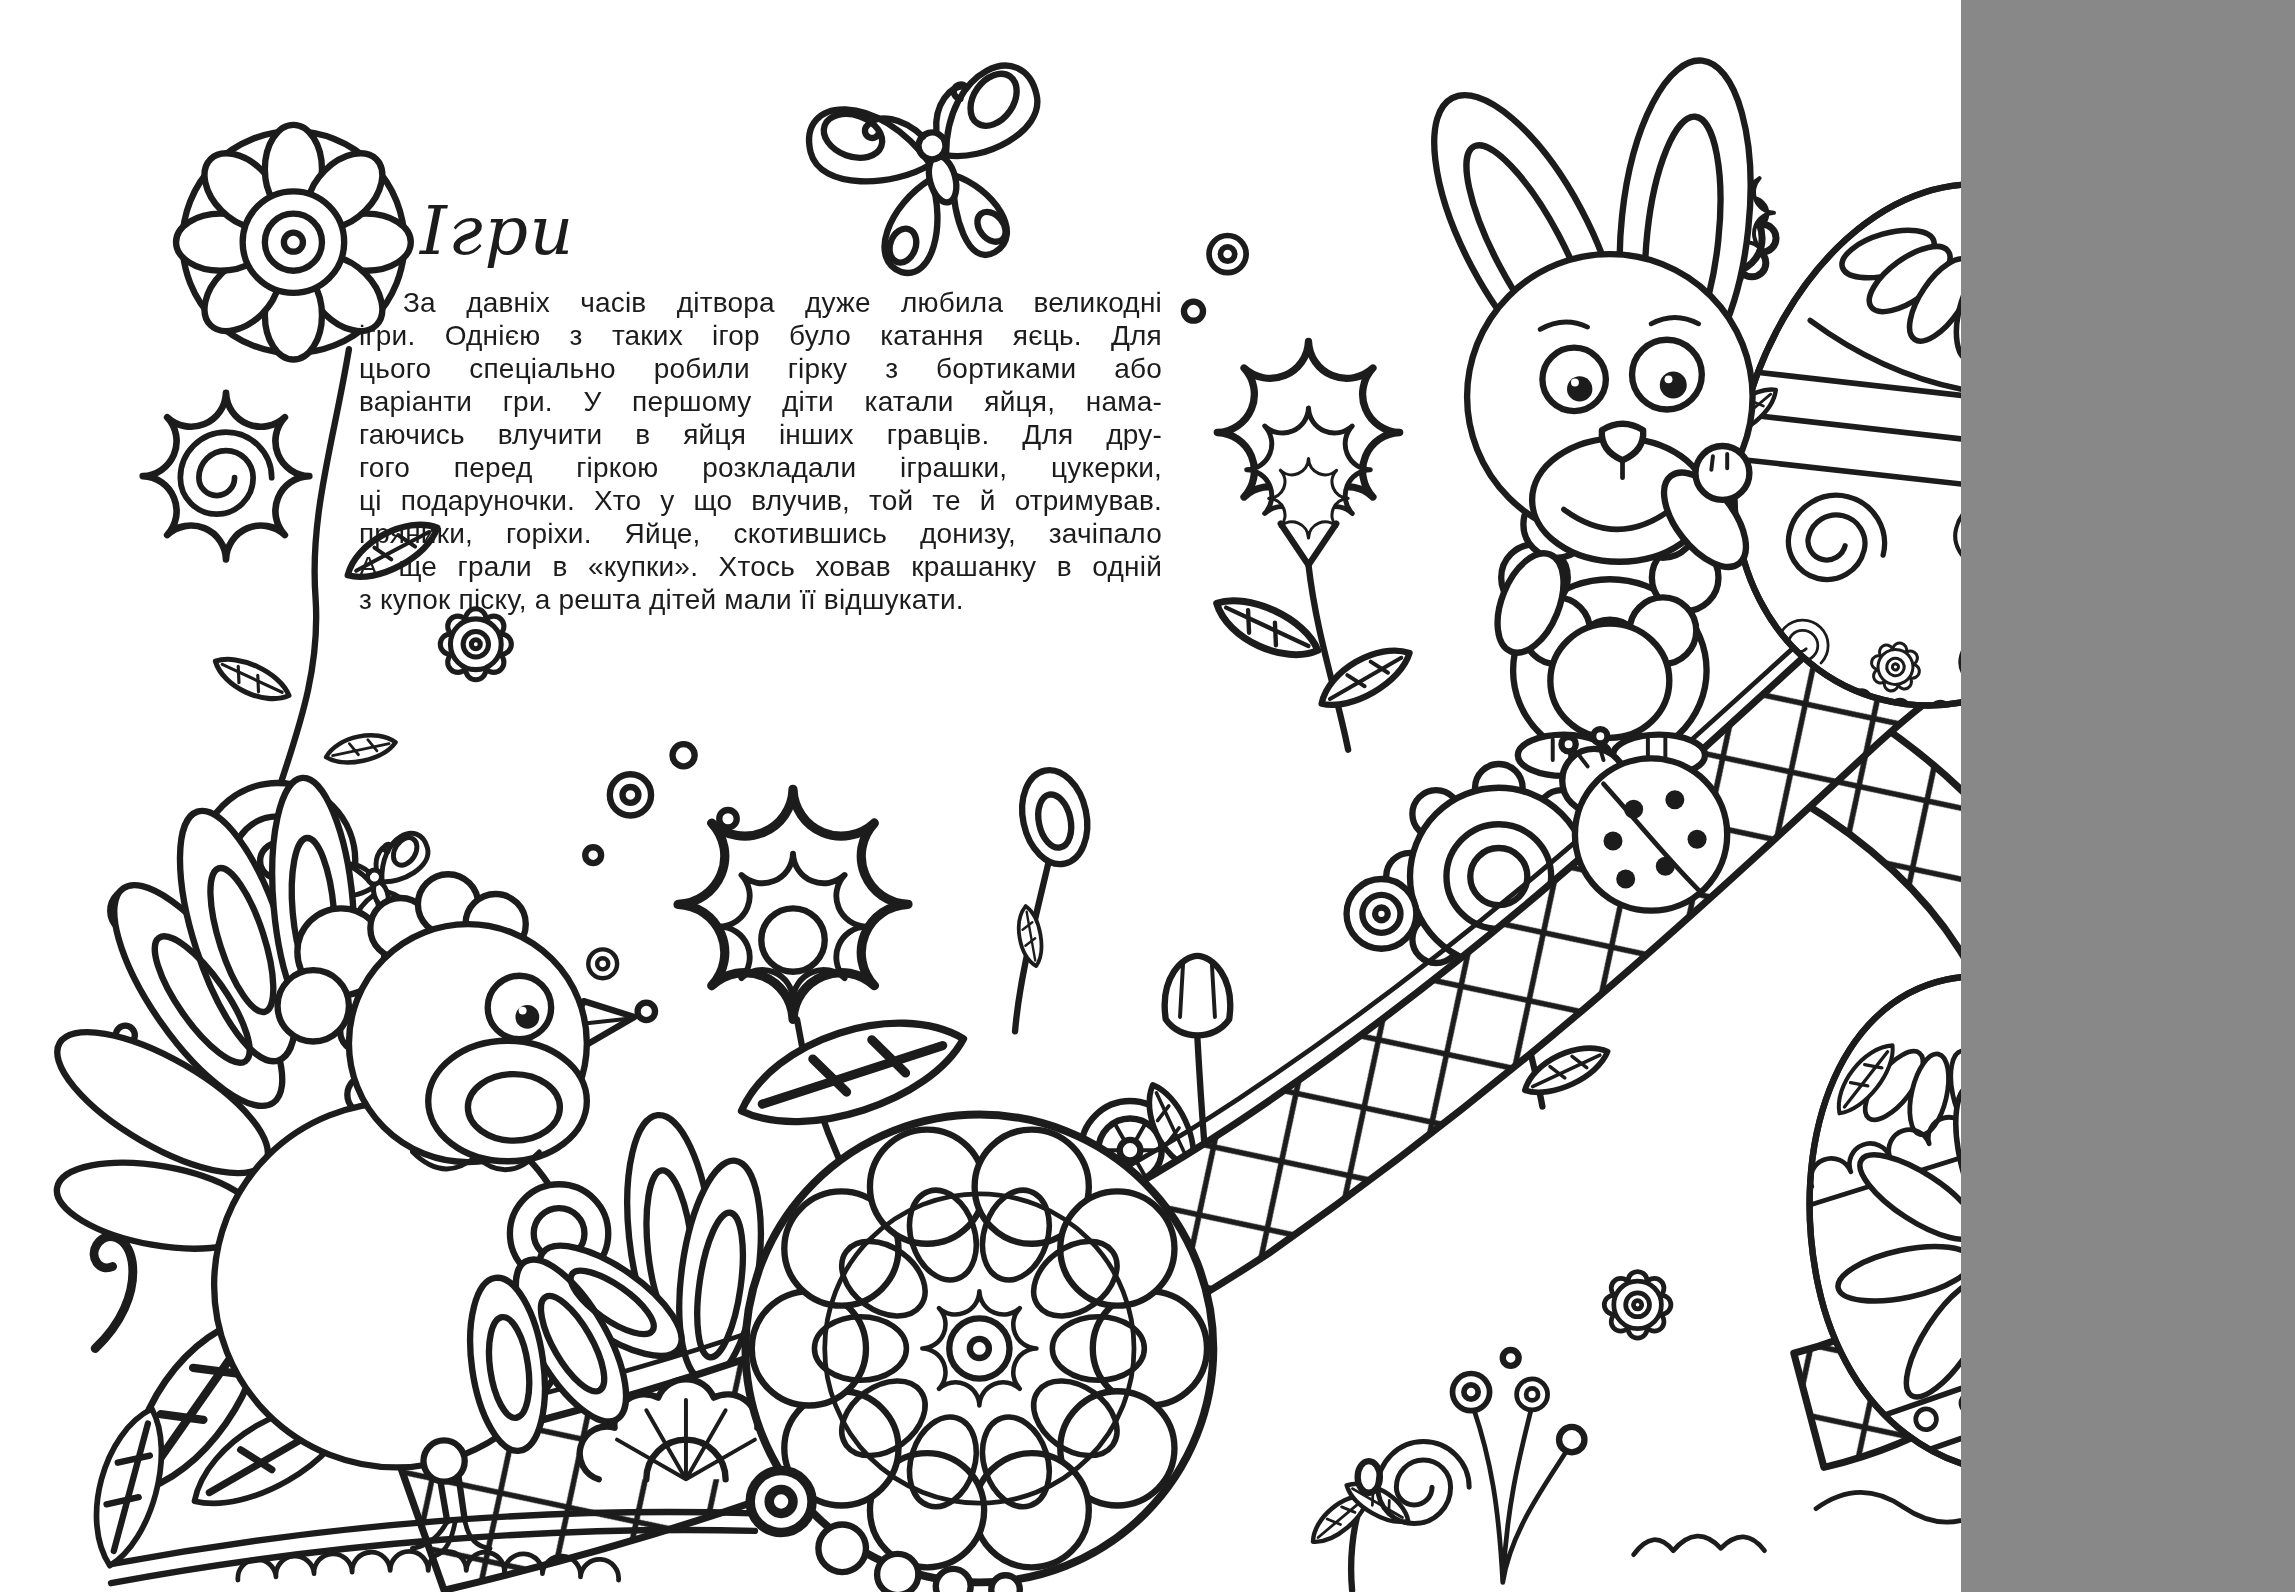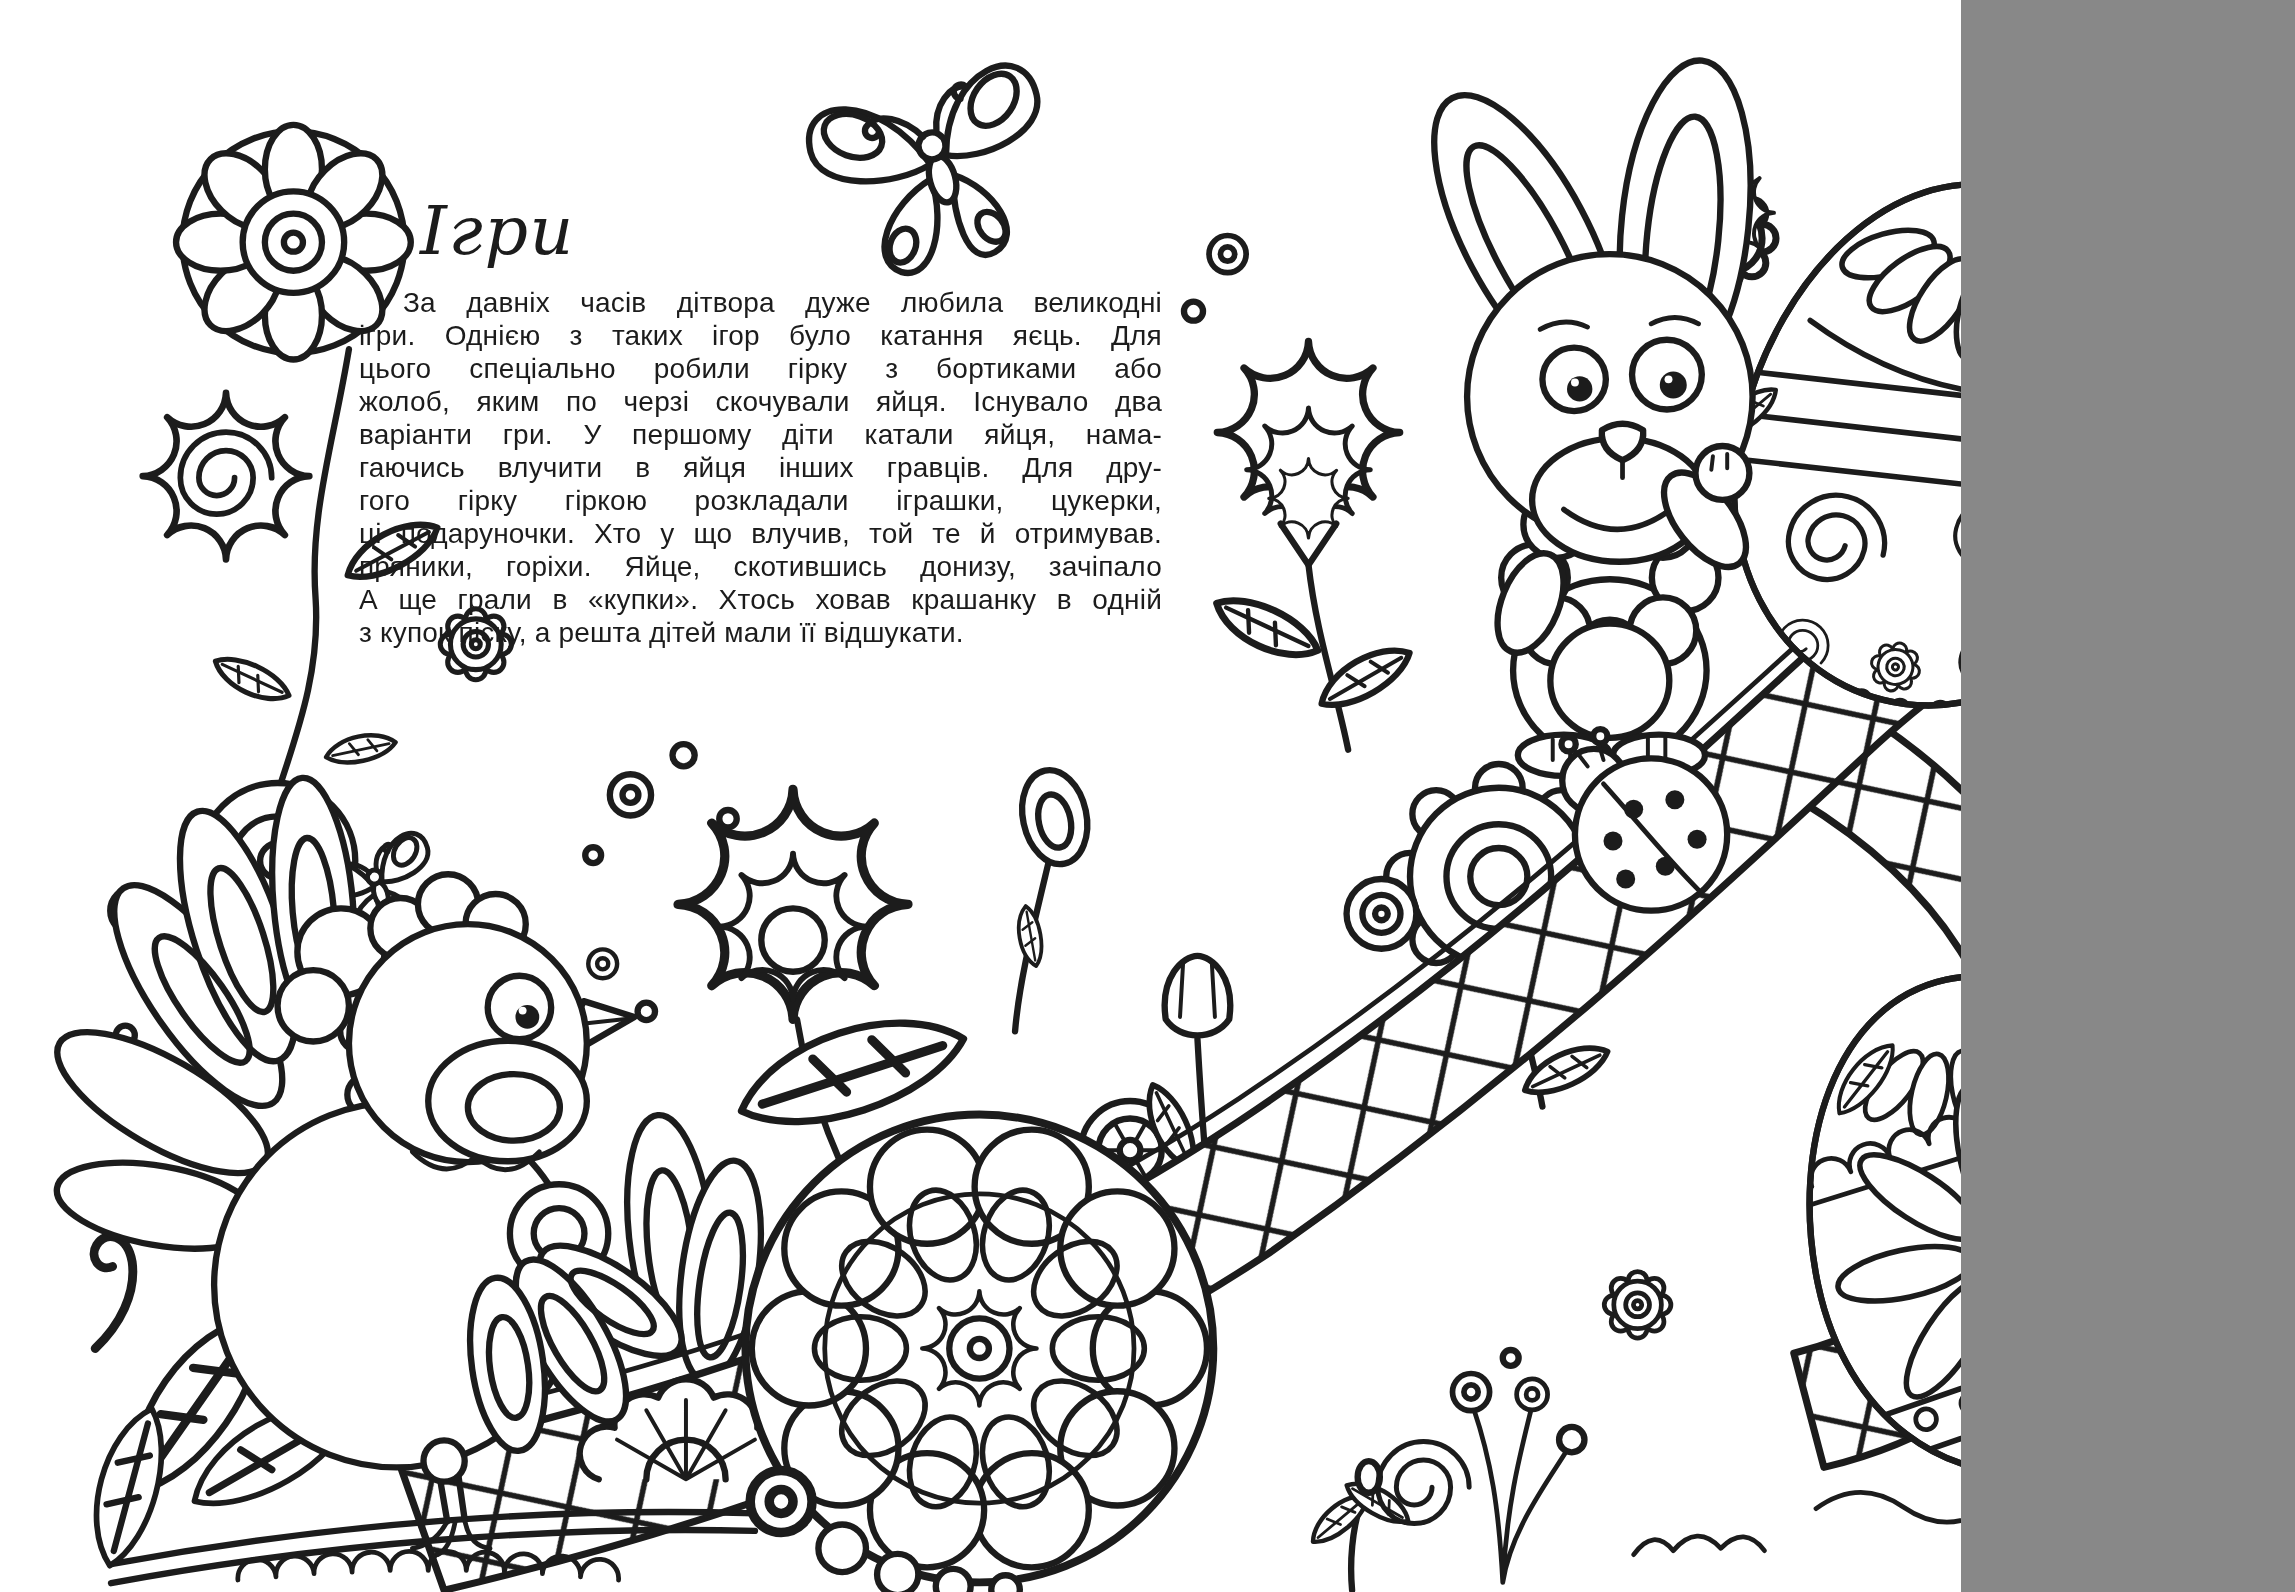--- a/index.html
+++ b/index.html
@@ -497,24 +497,23 @@
 
     </g>
   </svg>
 
   <div class="title">Ігри</div>
 
   <div class="textblock">
     <div class="line">За давніх часів дітвора дуже любила великодні</div>
     <div class="line">ігри. Однією з таких ігор було катання яєць. Для</div>
     <div class="line">цього спеціально робили гірку з бортиками або</div>
-    <div class="line">жолоб, яким по черзі скочували яйця. Існувало два</div>
     <div class="line">варіанти гри. У першому діти катали яйця, нама-</div>
     <div class="line">гаючись влучити в яйця інших гравців. Для дру-</div>
-    <div class="line">гого гірку гіркою розкладали іграшки, цукерки,</div>
+    <div class="line">гого перед гіркою розкладали іграшки, цукерки,</div>
     <div class="line">ці подаруночки. Хто у що влучив, той те й отримував.</div>
     <div class="line">пряники, горіхи. Яйце, скотившись донизу, зачіпало</div>
     <div class="line">А ще грали в «купки». Хтось ховав крашанку в одній</div>
     <div class="line">з купок піску, а решта дітей мали її відшукати.</div>
   </div>
 
 </div>
 
 
 </body></html>

